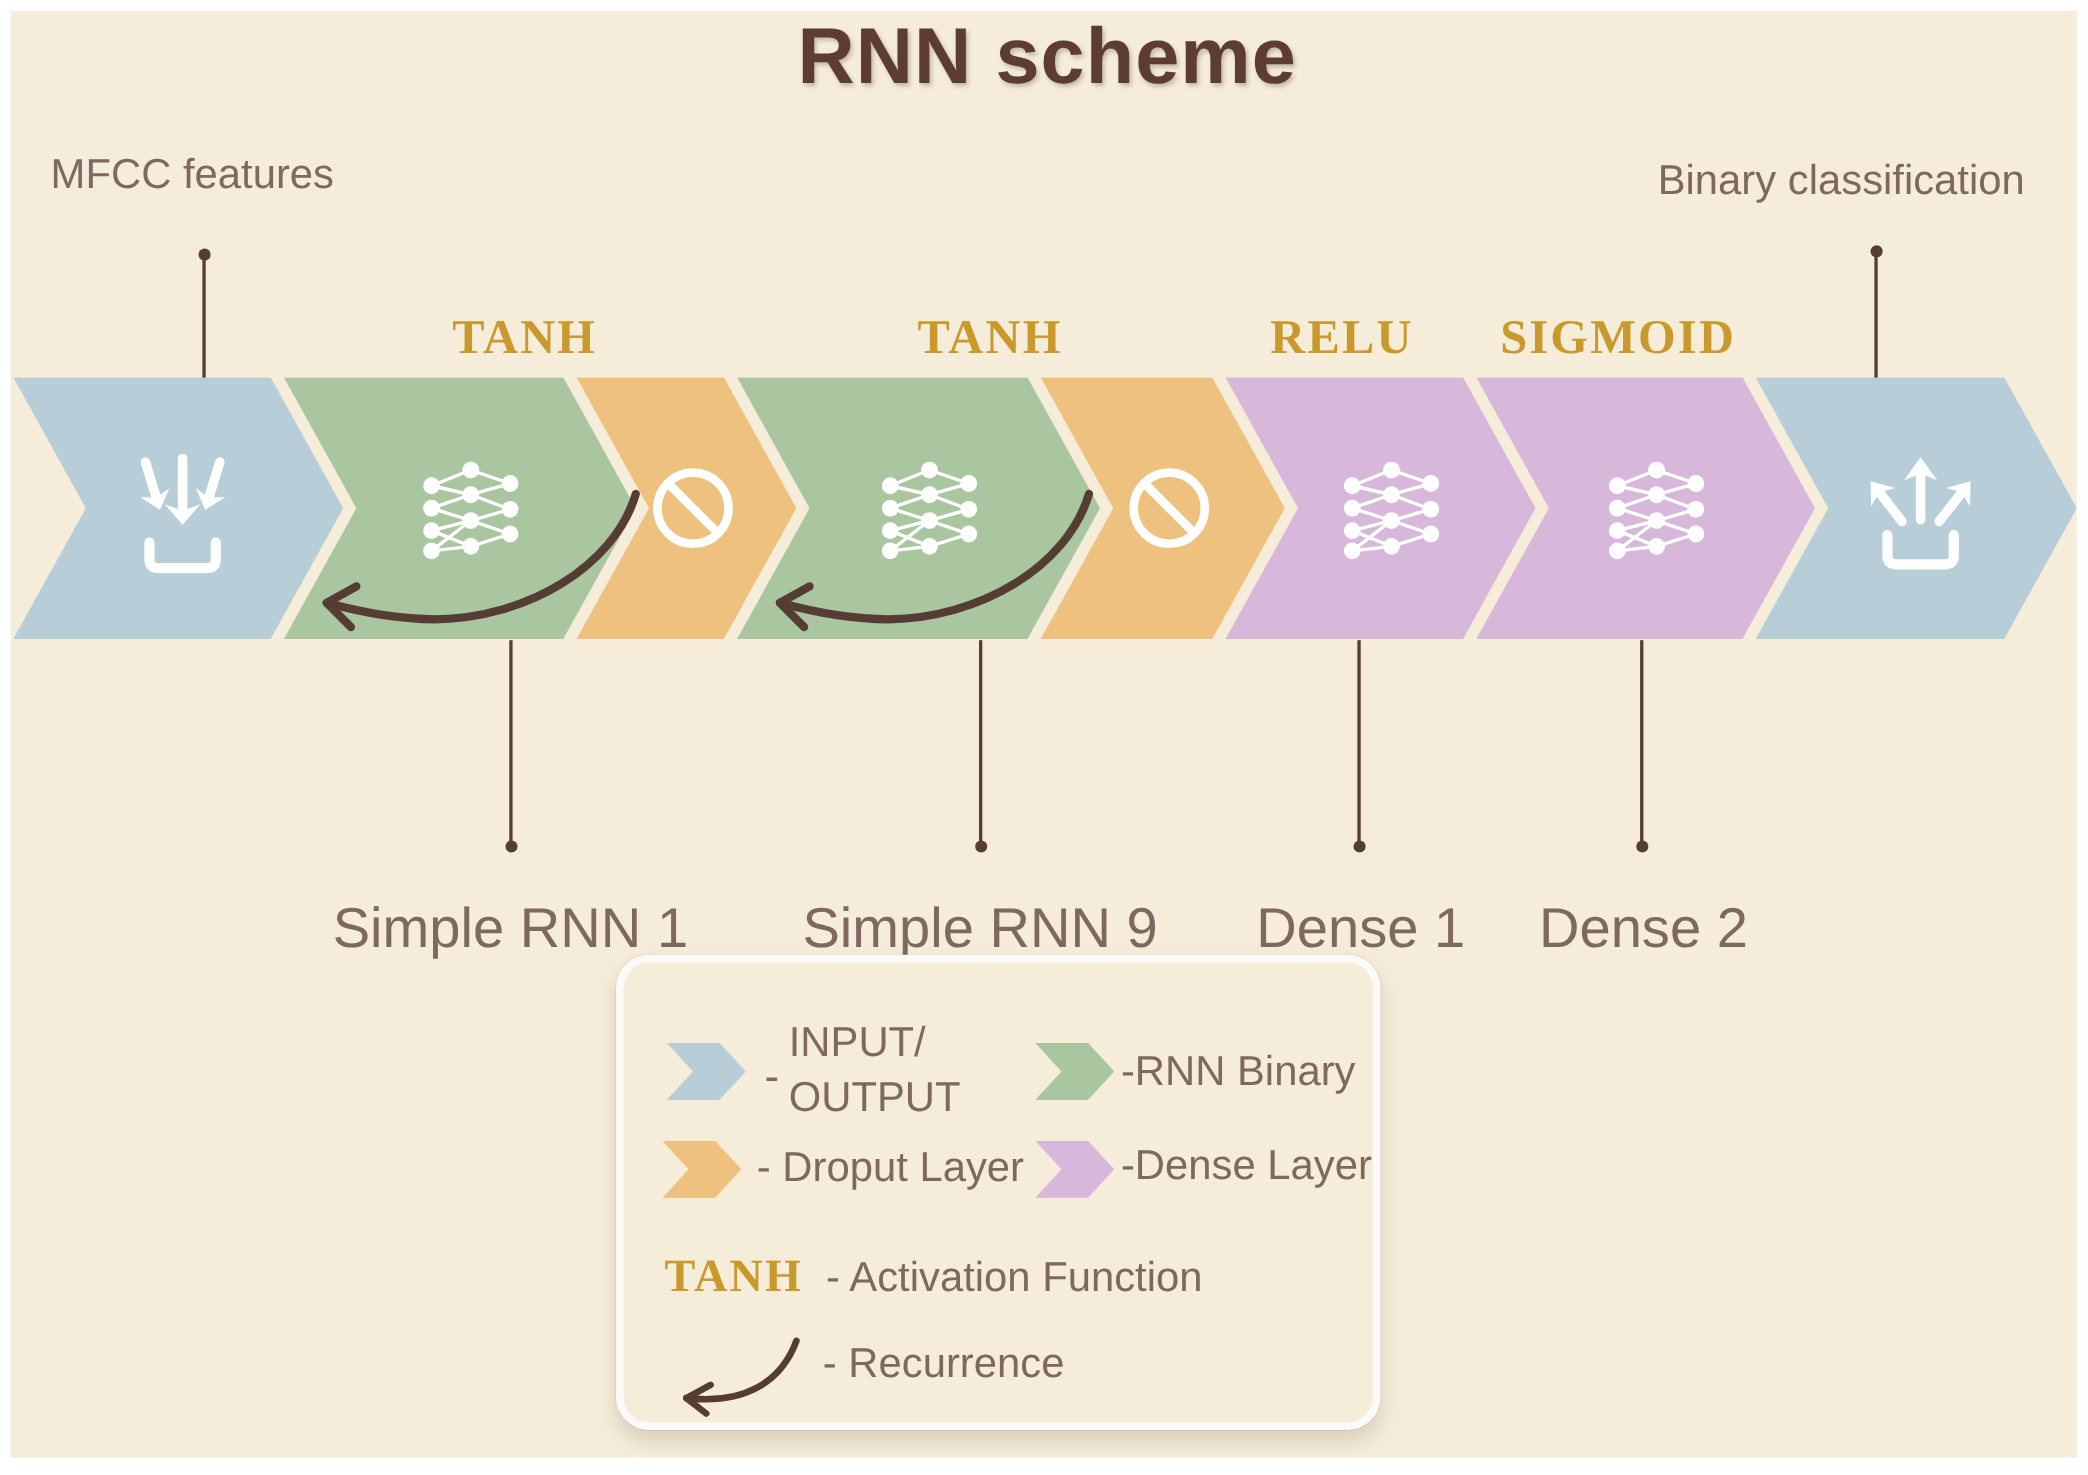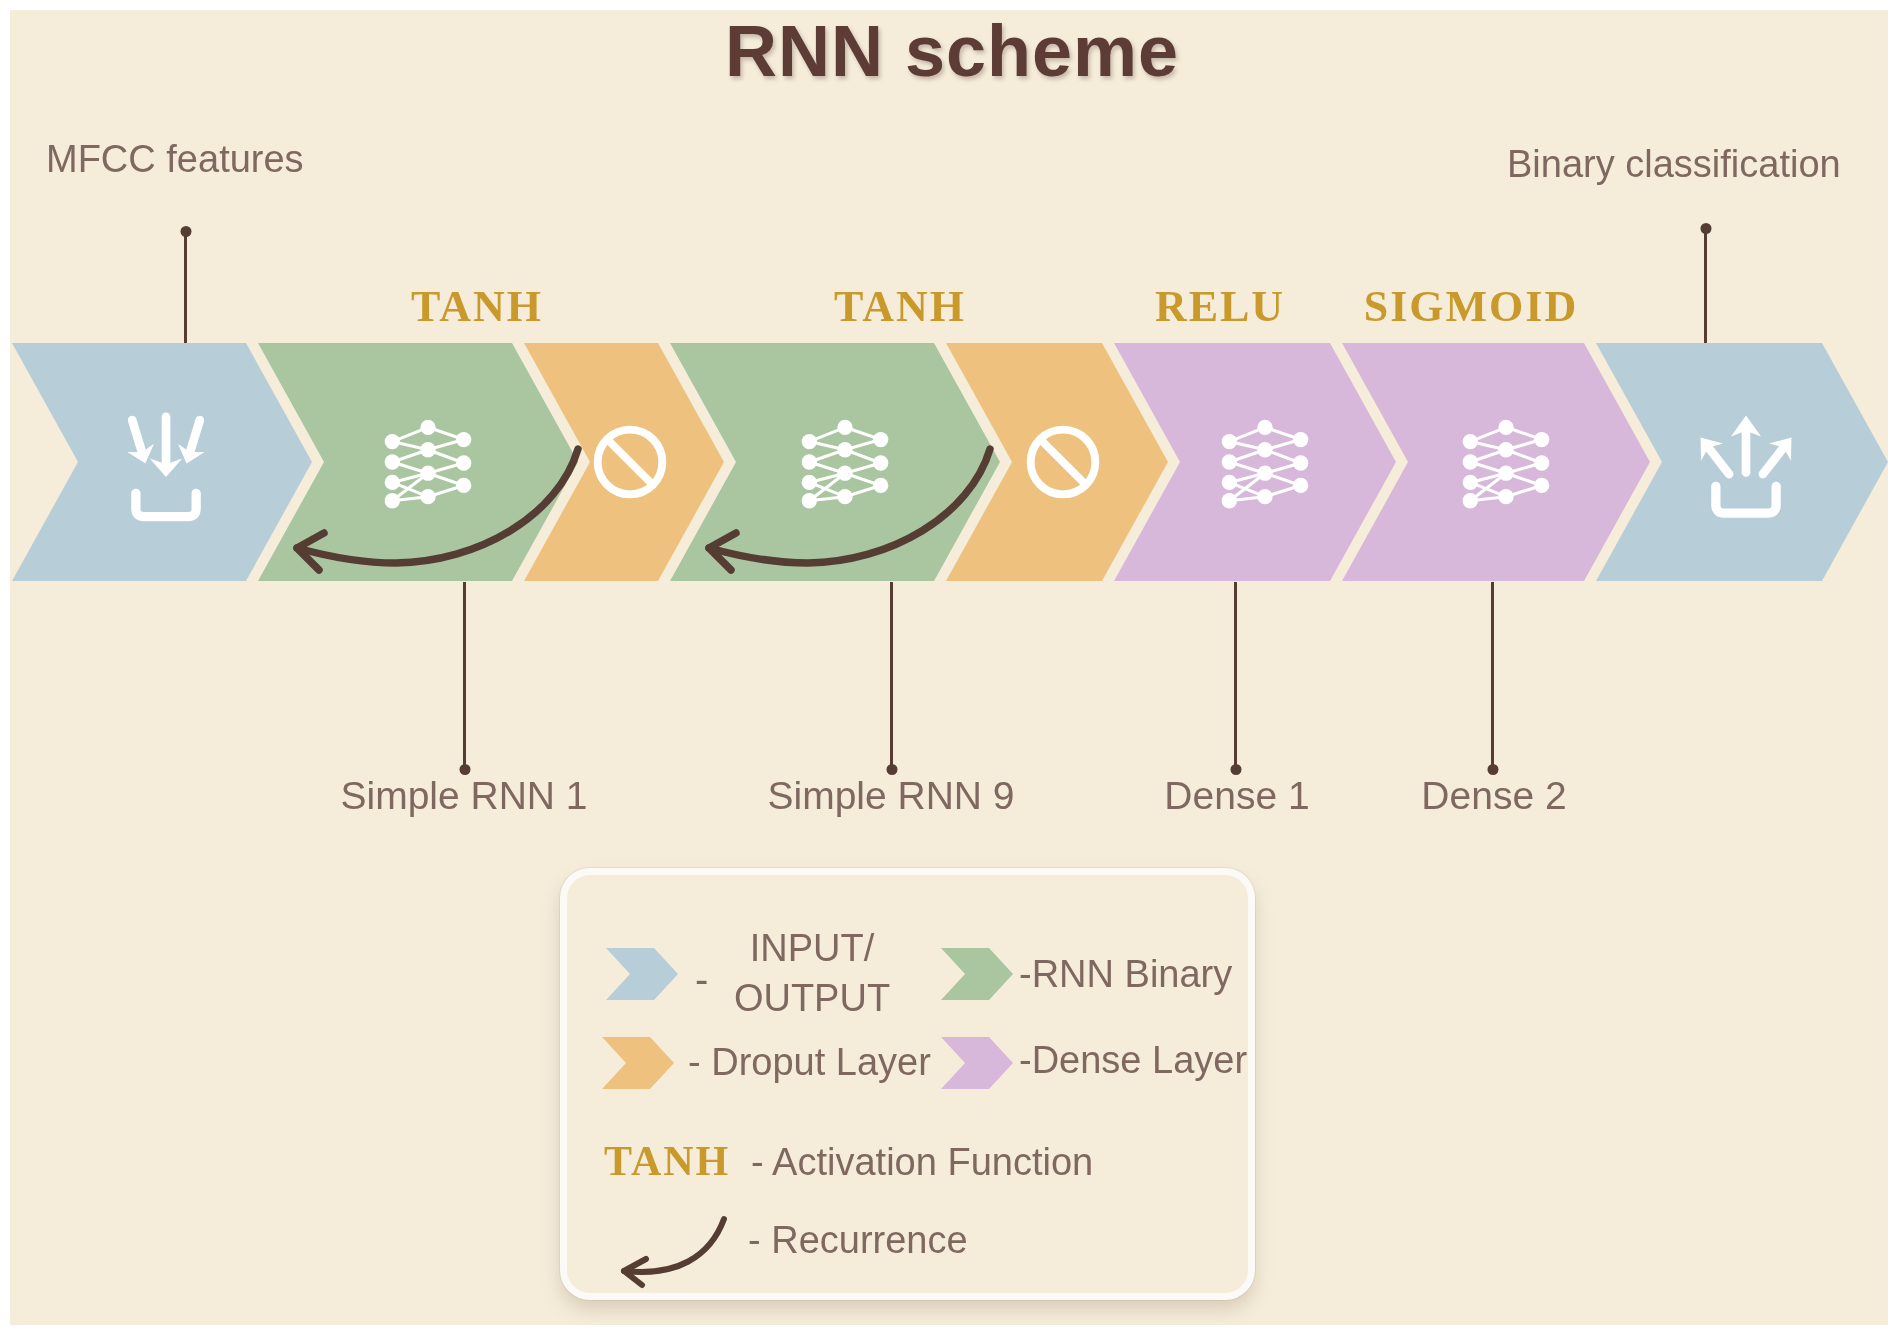--- a/index.html
+++ b/index.html
@@ -70,22 +70,22 @@
   .chev-5{left:946px;width:222px;}
   .chev-6{left:1114px;width:282px;}
   .chev-7{left:1342px;width:308px;}
   .chev-8{left:1596px;width:292px;}
   .icon-io{width:116px;height:128px;margin-left:8px;}
   .icon-nn{width:102px;height:102px;margin-left:20px;}
   .icon-drop{width:98px;height:98px;margin-left:12px;}
 
   
   .llabel{
-    position:absolute;top:774px;transform:translateX(-50%);
-    font-size:39px;color:var(--label-brown,#7e6860);white-space:nowrap;
+    position:absolute;top:814px;transform:translateX(-50%);
+    font-size:51px;color:var(--label-brown,#7e6860);white-space:nowrap;
   }
   .ll-rnn1{left:464px;}
   .ll-rnn2{left:891px;}
   .ll-dense1{left:1237px;}
   .ll-dense2{left:1494px;}
 
   .arcs{position:absolute;left:0;top:0;width:1898px;height:1341px;pointer-events:none;}
 
   
   .legend{
@@ -97,21 +97,21 @@
   .lchev{
     position:absolute;width:72px;height:52px;
     clip-path:polygon(0 0, calc(100% - 24px) 0, 100% 50%, calc(100% - 24px) 100%, 0 100%, 24px 50%);
   }
   .ltext{
     position:absolute;font-size:38px;color:var(--label-brown,#7e6860);
     white-space:nowrap;
   }
   .lg-io{left:39px;top:73px;}
   .lg-dash{left:128px;top:82px;font-size:40px;}
-  .lg-stack{left:150px;top:48px;width:190px;text-align:center;line-height:50px;white-space:normal;}
+  .lg-stack{left:150px;top:48px;width:190px;line-height:50px;white-space:normal;}
   .lg-rnn-chev{left:374px;top:73px;}
   .lg-rnn-text{left:452px;top:78px;}
   .lg-drop-chev{left:35px;top:162px;}
   .lg-drop-text{left:121px;top:166px;}
   .lg-dense-chev{left:374px;top:162px;}
   .lg-dense-text{left:452px;top:164px;}
   .lg-tanh{
     position:absolute;left:37px;top:262px;
     font-family:"Liberation Serif", serif;font-weight:700;font-size:42px;
     letter-spacing:2px;color:var(--activation-gold,#c9992b);

